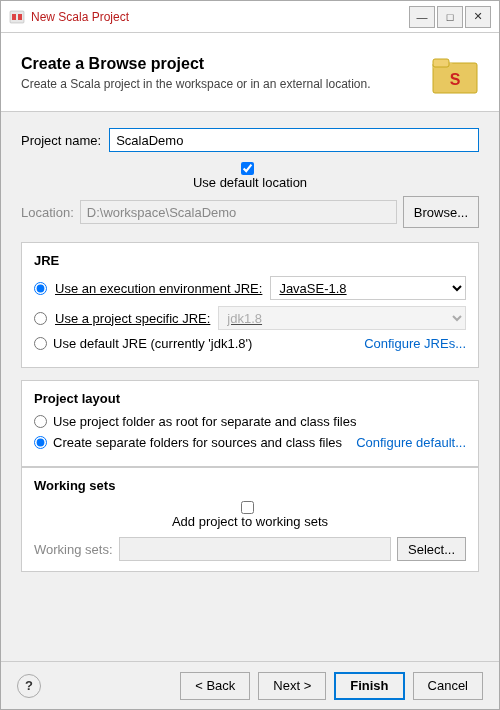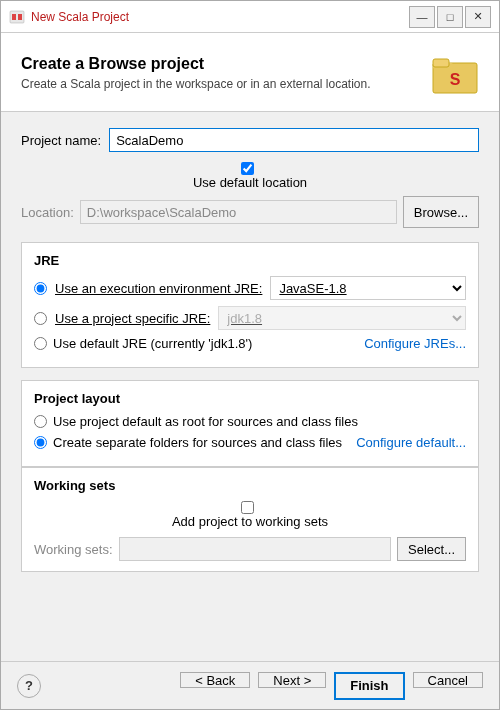--- a/index.html
+++ b/index.html
@@ -273,21 +273,21 @@
       font-size: 13px;
       font-weight: bold;
       color: #333;
       margin-right: auto;
     }
     .footer-buttons {
       display: flex;
       gap: 8px;
     }
     .footer-btn {
-      height: 16px;
+      height: 28px;
       padding: 0 14px;
       border: 1px solid #aaa;
       background: #f0f0f0;
       font-size: 13px;
       cursor: pointer;
       color: #000;
     }
     .footer-btn-primary {
       height: 28px;
       padding: 0 14px;
@@ -380,21 +380,21 @@
         </div>
         <a class="configure-link">Configure JREs...</a>
       </div>
     </div>
 
     <div class="layout-section">
       <div class="jre-section-title">Project layout</div>
 
       <div class="radio-row">
         <input type="radio" name="layout" id="layout1" style="">
-        <label for="layout1" class="radio-label">Use project default as root for sources and class files</label>
+        <label for="layout1" class="radio-label">Use project folder as root for separate and class files</label>
       </div>
 
       <div class="radio-row" style="justify-content: space-between;">
         <div style="display:flex;align-items:center;">
           <input type="radio" name="layout" id="layout2" checked="" style="">
           <label for="layout2" class="radio-label">Create separate folders for sources and class files</label>
         </div>
         <a class="configure-link">Configure default...</a>
       </div>
     </div>

